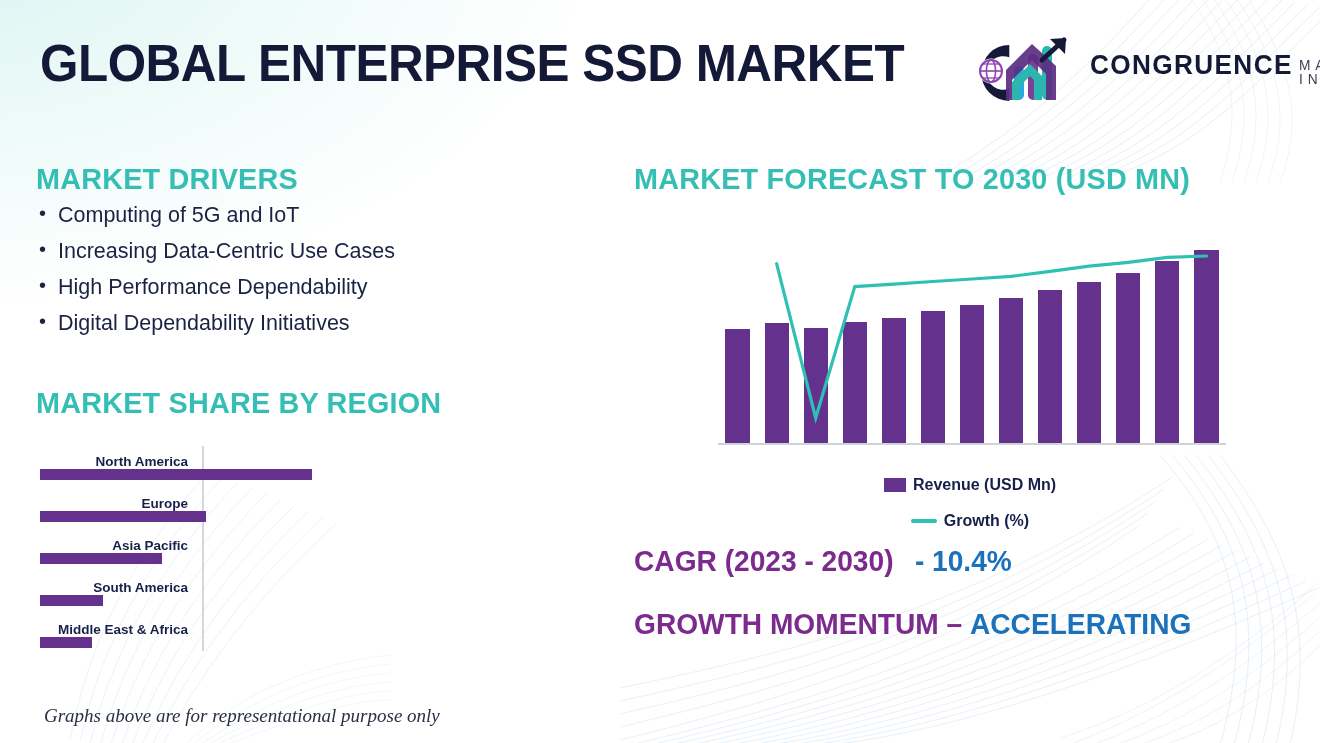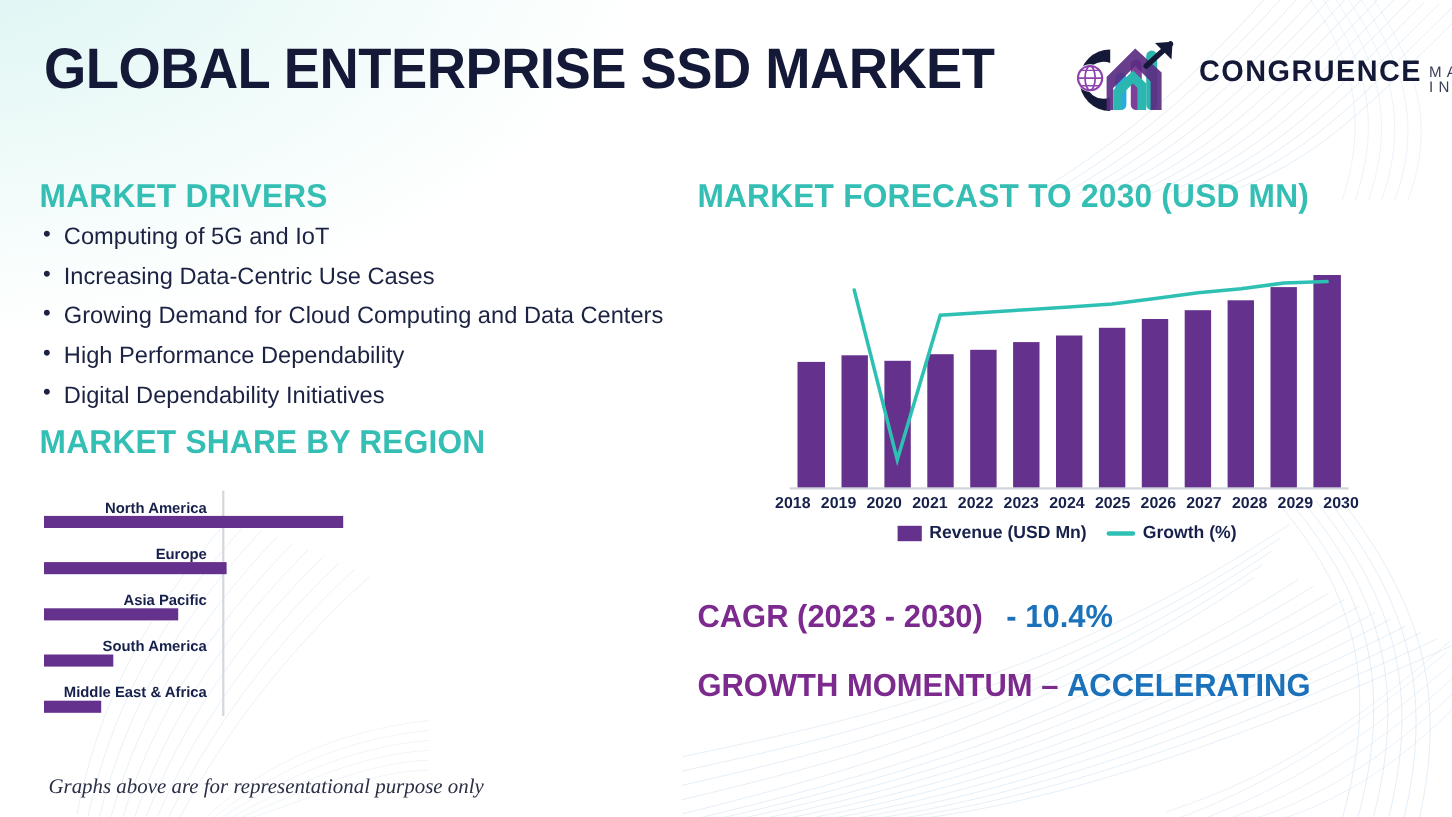--- a/index.html
+++ b/index.html
@@ -67,21 +67,21 @@
   
   .forecast{position:absolute;left:700px;top:228px;width:540px;height:290px;}
   .fc-plot{position:absolute;left:0;top:0;width:540px;height:218px;}
   .fc-baseline{position:absolute;left:18px;top:215px;width:508px;height:2px;background:#cfd4da;}
   .fc-bar{position:absolute;bottom:2px;background:#64318c;width:26px;}
   .fc-line{position:absolute;left:0;top:0;width:540px;height:218px;overflow:visible;}
   .fc-years{position:absolute;left:0;top:222px;width:540px;display:flex;}
   .fc-year{flex:1 1 0;text-align:center;font-size:14.5px;font-weight:bold;color:#16204a;}
   .fc-legend{
     position:absolute;left:0;top:248px;width:540px;display:flex;justify-content:center;
-    align-items:center;gap:18px;
+    align-items:center;gap:18px;flex-direction:column;
   }
   .lg-item{display:flex;align-items:center;gap:7px;font-size:16px;font-weight:bold;color:#16204a;white-space:nowrap;}
   .lg-swatch{width:22px;height:14px;background:#64318c;display:inline-block;}
   .lg-line{width:26px;height:4px;background:#2fc0b4;display:inline-block;border-radius:2px;}
 
   
   .stat{position:absolute;white-space:nowrap;font-weight:bold;transform:scaleX(0.97);transform-origin:left center;}
   #cagr{left:634px;top:545px;font-size:29px;}
   #momentum{left:634px;top:608px;font-size:29px;}
   .s-purple{color:#7c2a8e;}
@@ -221,21 +221,20 @@
       <div class="logo-name">CONGRUENCE</div>
       <div class="logo-sub">MARKET INSIGHTS</div>
     </div>
   </div>
 
   <div class="h-teal" id="drivers-head">MARKET DRIVERS</div>
   <div class="drivers">
     <ul>
       <li>Computing of 5G and IoT</li>
       <li>Increasing Data-Centric Use Cases</li>
-      <li>Growing Demand for Cloud Computing and Data Centers</li>
       <li>High Performance Dependability</li>
       <li>Digital Dependability Initiatives</li>
     </ul>
   </div>
 
   <div class="h-teal" id="region-head">MARKET SHARE BY REGION</div>
   <div class="region-chart">
     <div class="region-axis"></div>
     <div class="region-row" style="top:8px;">
       <div class="region-label">North America</div>
@@ -273,35 +272,20 @@
         <div class="fc-bar" style="left: 338.04px; width: 24.2277px; height: 154.092px; background: rgb(100, 49, 140);"></div>
         <div class="fc-bar" style="left: 377.117px; width: 24.2277px; height: 162.141px; background: rgb(100, 49, 140);"></div>
         <div class="fc-bar" style="left: 416.194px; width: 24.2277px; height: 171.341px; background: rgb(100, 49, 140);"></div>
         <div class="fc-bar" style="left: 455.271px; width: 24.2277px; height: 182.84px; background: rgb(100, 49, 140);"></div>
         <div class="fc-bar" style="left: 494.348px; width: 24.2277px; height: 194.34px; background: rgb(100, 49, 140);"></div>
       </div>
     <div class="fc-baseline"></div>
     <svg class="fc-line" id="fc-line" viewBox="0 0 540 218" preserveAspectRatio="none">
         <polyline points="76.6,35.7 115.7,190.0 154.8,58.6 193.8,56.1 232.9,53.5 272.0,51.0 311.1,48.4 350.2,43.3 389.2,38.2 428.3,34.4 467.4,29.3 506.5,28.0" fill="none" stroke="#2fc0b4" stroke-width="3.2" stroke-linejoin="miter" stroke-linecap="round"></polyline>
       </svg>
-    <div class="fc-years" id="fc-years">
-        <div class="fc-year">2018</div>
-        <div class="fc-year">2019</div>
-        <div class="fc-year">2020</div>
-        <div class="fc-year">2021</div>
-        <div class="fc-year">2022</div>
-        <div class="fc-year">2023</div>
-        <div class="fc-year">2024</div>
-        <div class="fc-year">2025</div>
-        <div class="fc-year">2026</div>
-        <div class="fc-year">2027</div>
-        <div class="fc-year">2028</div>
-        <div class="fc-year">2029</div>
-        <div class="fc-year">2030</div>
-      </div>
     <div class="fc-legend">
       <div class="lg-item">
         <span class="lg-swatch"></span>
         <span>Revenue (USD Mn)</span>
       </div>
       <div class="lg-item">
         <span class="lg-line"></span>
         <span>Growth (%)</span>
       </div>
     </div>

